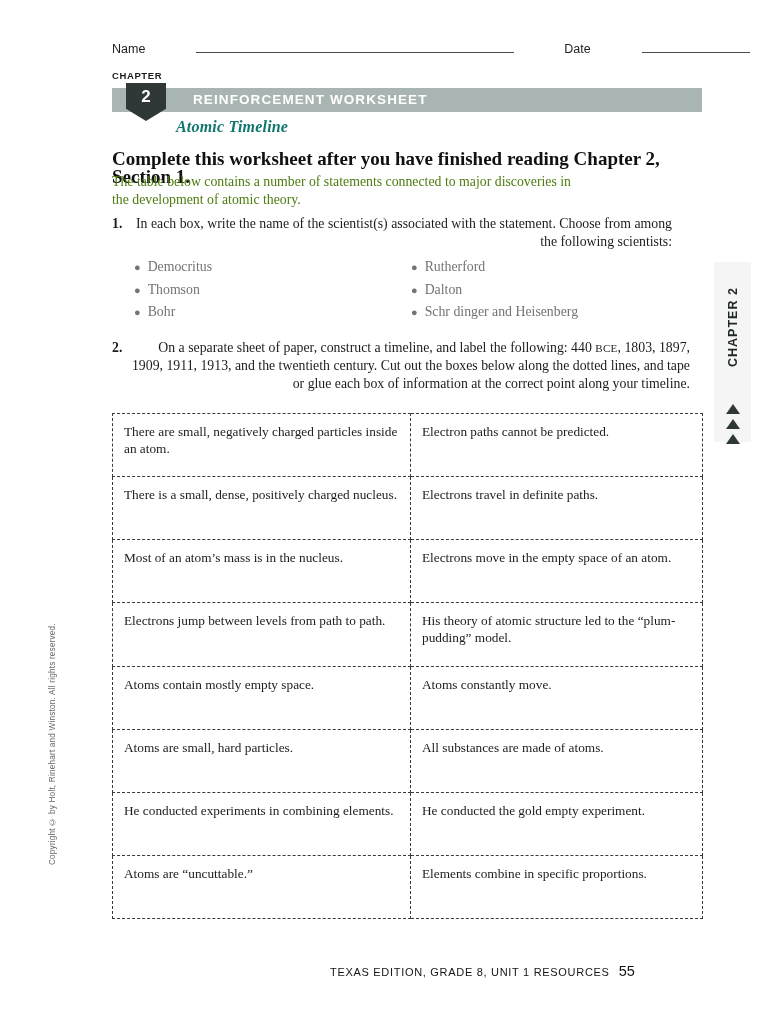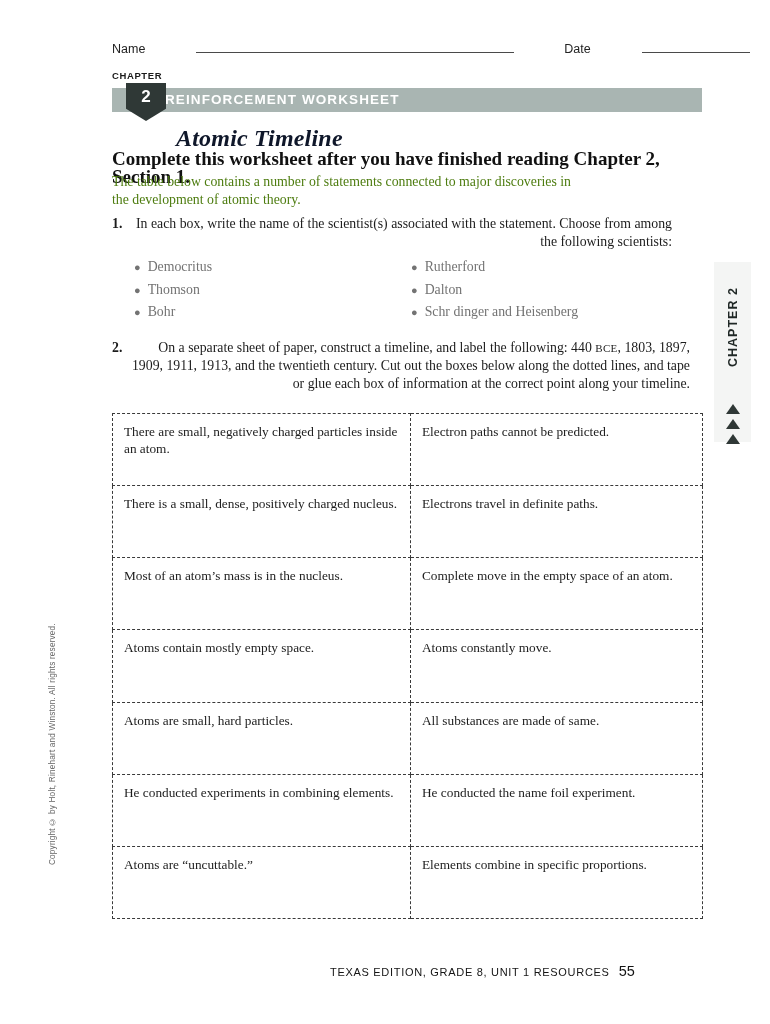--- a/index.html
+++ b/index.html
@@ -58,21 +58,21 @@
   .banner {
     position: absolute;
     left: 112px;
     top: 88px;
     width: 590px;
     height: 24px;
     background: #a9b5b2;
   }
   .banner-title {
     position: absolute;
-    left: 165px;
+    left: 193px;
     top: 90px;
     font-family: "Liberation Sans", sans-serif;
     font-size: 13.5px;
     font-weight: bold;
     letter-spacing: 1.1px;
     color: #ffffff;
     line-height: 20px;
   }
   .chapter-badge {
     position: absolute;
@@ -87,26 +87,26 @@
     font-size: 17px;
     font-weight: bold;
     text-align: center;
     line-height: 27px;
   }
 
   
   .ws-title {
     position: absolute;
     left: 176px;
-    top: 125px;
+    top: 118px;
     font-family: "Liberation Serif", serif;
     font-style: italic;
     font-weight: bold;
-    font-size: 24px;
-    color: #0f172a;
+    font-size: 16px;
+    color: #0f766e;
     letter-spacing: 0.2px;
   }
 
   
   .lead {
     position: absolute;
     left: 112px;
     top: 150px;
     width: 560px;
     font-size: 19px;
@@ -310,33 +310,37 @@
     <tr>
       <td class="col-a">There are small, negatively charged particles inside an atom.</td>
       <td class="col-b">Electron paths cannot be predicted.</td>
     </tr>
     <tr>
       <td class="col-a">There is a small, dense, positively charged nucleus.</td>
       <td class="col-b">Electrons travel in definite paths.</td>
     </tr>
     <tr>
       <td class="col-a">Most of an atom’s mass is in the nucleus.</td>
-      <td class="col-b">Complete move in the empty space of an atom.</td>
+      <td class="col-b">Electrons move in the empty space of an atom.</td>
+    </tr>
+    <tr>
+      <td class="col-a">Electrons jump between levels from path to path.</td>
+      <td class="col-b">His theory of atomic structure led to the “plum-pudding” model.</td>
     </tr>
     <tr>
       <td class="col-a">Atoms contain mostly empty space.</td>
       <td class="col-b">Atoms constantly move.</td>
     </tr>
     <tr>
       <td class="col-a">Atoms are small, hard particles.</td>
-      <td class="col-b">All substances are made of same.</td>
+      <td class="col-b">All substances are made of atoms.</td>
     </tr>
     <tr>
       <td class="col-a">He conducted experiments in combining elements.</td>
-      <td class="col-b">He conducted the name foil experiment.</td>
+      <td class="col-b">He conducted the gold empty experiment.</td>
     </tr>
     <tr>
       <td class="col-a">Atoms are “uncuttable.”</td>
       <td class="col-b">Elements combine in specific proportions.</td>
     </tr>
   </tbody>
 </table>
 
 <div class="margin-tab"></div>
 <div class="margin-tab-label">CHAPTER 2</div>

